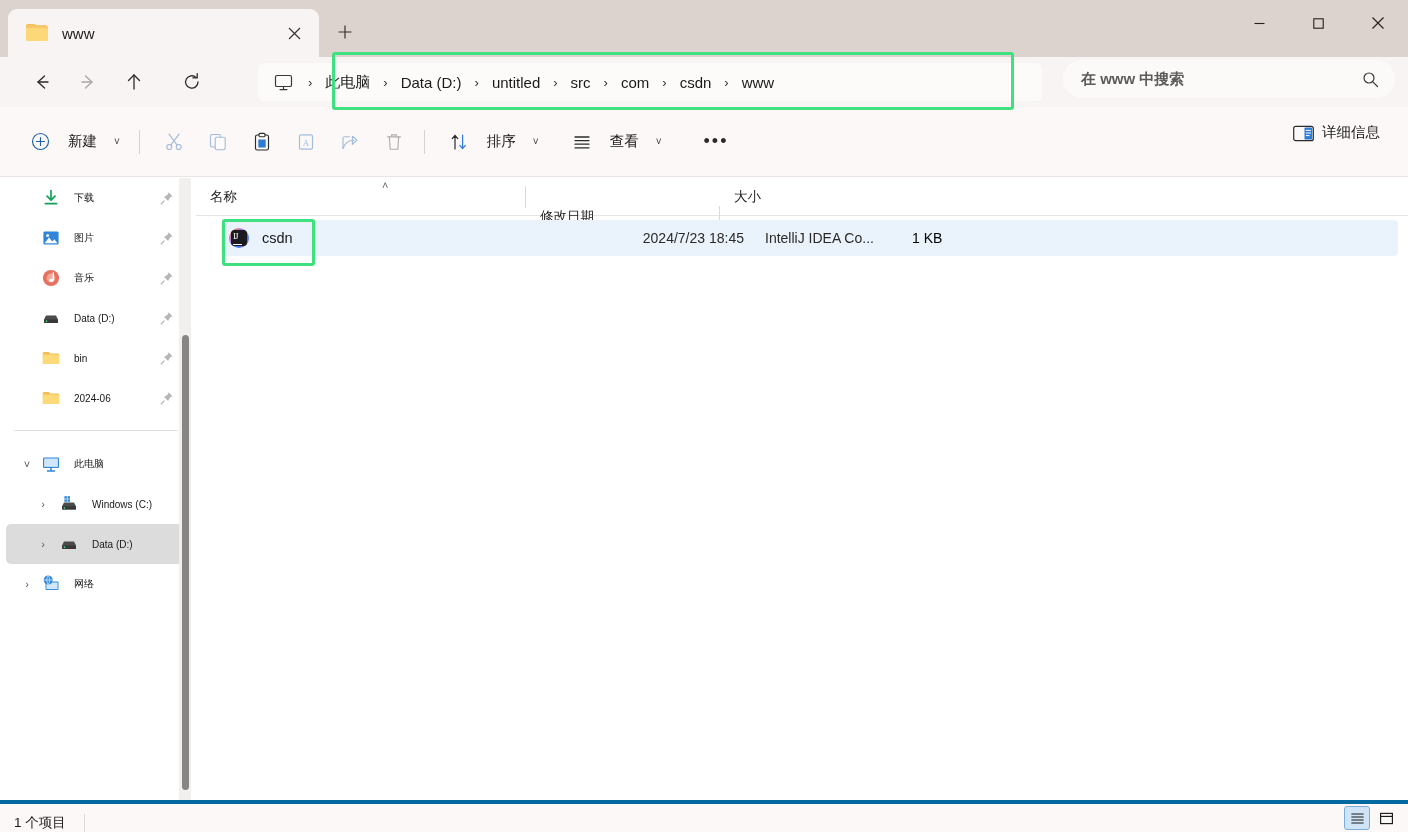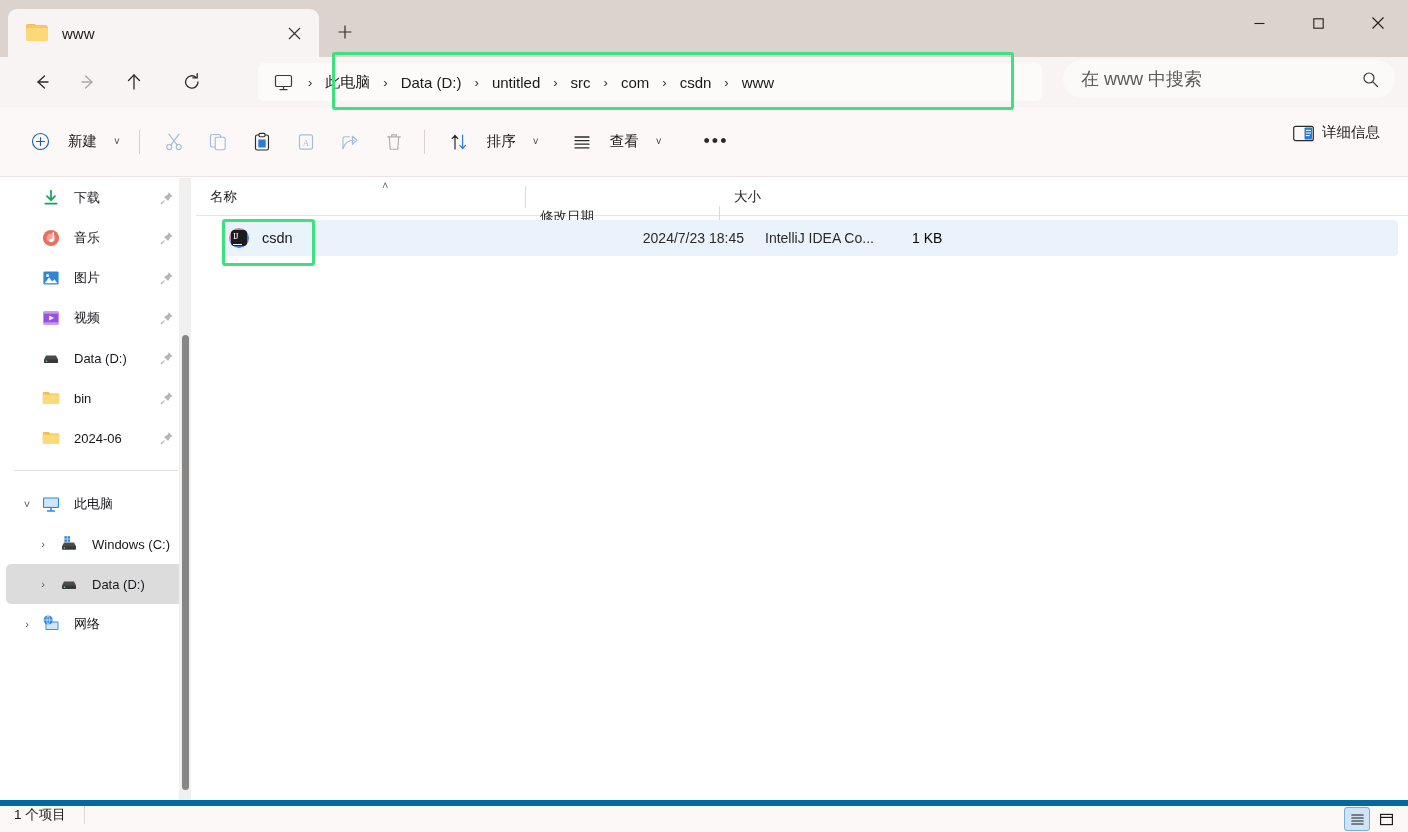--- a/index.html
+++ b/index.html
@@ -113,21 +113,21 @@
   .crumbs { display: flex; align-items: center; }
 
   .searchbox {
     position: absolute; left: 1063px; top: 60px;
     width: 332px; height: 38px;
     background: #fcfaf9;
     border-radius: 19px;
     display: flex; align-items: center;
     padding: 0 14px 0 18px;
   }
-  .search-ph { flex: 1; font-size: 18px; color: #5d5a58; white-space: nowrap; }
+  .search-ph { flex: 1; font-size: 15px; color: #5d5a58; white-space: nowrap; font-weight: bold; }
   .search-icon-wrap { width: 22px; height: 22px; display: flex; align-items: center; justify-content: center; }
 
   
   .toolbar {
     position: absolute; left: 0; top: 107px;
     width: 1408px; height: 70px;
     background: #fbf8f7;
     display: flex; align-items: center;
     border-bottom: 1px solid #eae4e2;
   }
@@ -158,21 +158,21 @@
   }
   .nav-item {
     position: relative;
     height: 40px; margin: 0 6px;
     display: flex; align-items: center;
     border-radius: 5px;
     padding-left: 34px;
   }
   .nav-item.selected { background: #dcdcdc; }
   .nav-ico { width: 22px; height: 22px; display: flex; align-items: center; justify-content: center; flex: 0 0 auto; }
-  .nav-lbl { font-size: 13px; color: #17161a; margin-left: 12px; white-space: nowrap; }
+  .nav-lbl { font-size: 10px; color: #17161a; margin-left: 12px; white-space: nowrap; }
   .pin {
     position: absolute; right: 16px; top: 50%; transform: translateY(-50%);
     width: 14px; height: 14px; opacity: 0.72;
   }
   .nav-chev {
     position: absolute; left: 12px; top: 50%; transform: translateY(-50%);
     width: 18px; height: 18px; display: flex; align-items: center; justify-content: center;
     color: #5a5856; font-size: 11px;
   }
   .nav-divider { height: 1px; background: #e4e1df; margin: 12px 18px 13px 14px; }
@@ -245,22 +245,22 @@
   }
   .ij-icon .bar {
     position: absolute; left: 4px; bottom: 3px; width: 9px; height: 1.5px; background: #ffffff;
   }
 
   
   .statusbar {
     position: absolute; left: 0; bottom: 0;
     width: 1408px; height: 32px;
     background: #fbf8f7;
-    border-top: 6px solid #0369a1;
-    display: flex; align-items: flex-start;
+    border-top: 4px solid #0369a1;
+    display: flex; align-items: flex-end;
   }
   .status-text { font-size: 13.5px; color: #1c1a19; margin-left: 14px; white-space: nowrap; }
   .status-sep { width: 1px; height: 18px; background: #ddd8d6; margin-left: 18px; }
   .view-toggles {
     position: absolute; right: 9px; top: 50%; transform: translateY(-50%);
     display: flex; align-items: center; gap: 3px;
   }
   .vt {
     width: 26px; height: 24px; border-radius: 3px;
     display: flex; align-items: center; justify-content: center;
@@ -523,69 +523,52 @@
           <path d="M8.6 1.3 L12.7 5.4 L10.4 6.1 L8.1 9.9 L4.1 5.9 L7.9 3.6 Z" fill="#9a9a9a"></path>
           <path d="M4.1 9.9 L1.3 12.7" stroke="#9a9a9a" stroke-width="1.3" stroke-linecap="round"></path>
         </svg>
       </span>
     </div>
 
 
     <div class="nav-item">
       <span class="nav-ico">
         <svg width="20" height="20" viewBox="0 0 20 20">
+          <rect x="2.4" y="3.4" width="15.2" height="13.2" rx="1.4" fill="#2f86d9"></rect>
+          <circle cx="6.6" cy="7.6" r="1.5" fill="#ffffff"></circle>
+          <path d="M3.6 15.2 L8 9.6 L11.3 13.6 L13.4 11.2 L16.4 15.2 Z" fill="#ffffff"></path>
+        </svg>
+      </span>
+      <span class="nav-lbl">图片</span>
+      <span class="pin">
+        <svg width="14" height="14" viewBox="0 0 14 14">
+          <path d="M8.6 1.3 L12.7 5.4 L10.4 6.1 L8.1 9.9 L4.1 5.9 L7.9 3.6 Z" fill="#9a9a9a"></path>
+          <path d="M4.1 9.9 L1.3 12.7" stroke="#9a9a9a" stroke-width="1.3" stroke-linecap="round"></path>
+        </svg>
+      </span>
+    </div>
+
+    <div class="nav-item">
+      <span class="nav-ico">
+        <svg width="20" height="20" viewBox="0 0 20 20">
           <circle cx="10" cy="10" r="8.1" fill="#e8705f"></circle>
           <circle cx="10" cy="10" r="4.4" fill="#f2a79a"></circle>
           <path d="M12.3 4.8 V12 " stroke="#ffffff" stroke-width="1.4" stroke-linecap="round"></path>
           <ellipse cx="10.3" cy="12.4" rx="2.2" ry="1.7" fill="#ffffff"></ellipse>
         </svg>
       </span>
       <span class="nav-lbl">音乐</span>
       <span class="pin">
         <svg width="14" height="14" viewBox="0 0 14 14">
           <path d="M8.6 1.3 L12.7 5.4 L10.4 6.1 L8.1 9.9 L4.1 5.9 L7.9 3.6 Z" fill="#9a9a9a"></path>
           <path d="M4.1 9.9 L1.3 12.7" stroke="#9a9a9a" stroke-width="1.3" stroke-linecap="round"></path>
         </svg>
       </span>
     </div>
 
-    <div class="nav-item">
-      <span class="nav-ico">
-        <svg width="20" height="20" viewBox="0 0 20 20">
-          <rect x="2.4" y="3.4" width="15.2" height="13.2" rx="1.4" fill="#2f86d9"></rect>
-          <circle cx="6.6" cy="7.6" r="1.5" fill="#ffffff"></circle>
-          <path d="M3.6 15.2 L8 9.6 L11.3 13.6 L13.4 11.2 L16.4 15.2 Z" fill="#ffffff"></path>
-        </svg>
-      </span>
-      <span class="nav-lbl">图片</span>
-      <span class="pin">
-        <svg width="14" height="14" viewBox="0 0 14 14">
-          <path d="M8.6 1.3 L12.7 5.4 L10.4 6.1 L8.1 9.9 L4.1 5.9 L7.9 3.6 Z" fill="#9a9a9a"></path>
-          <path d="M4.1 9.9 L1.3 12.7" stroke="#9a9a9a" stroke-width="1.3" stroke-linecap="round"></path>
-        </svg>
-      </span>
-    </div>
-
-    <div class="nav-item">
-      <span class="nav-ico">
-        <svg width="20" height="20" viewBox="0 0 20 20">
-          <rect x="2.4" y="3.4" width="15.2" height="13.2" rx="1.4" fill="#9b4fe0"></rect>
-          <rect x="2.4" y="3.4" width="15.2" height="2.3" fill="#c59bf0"></rect>
-          <rect x="2.4" y="14.3" width="15.2" height="2.3" fill="#c59bf0"></rect>
-          <path d="M8.2 7.6 L13 10 L8.2 12.4 Z" fill="#ffffff"></path>
-        </svg>
-      </span>
-      <span class="nav-lbl">视频</span>
-      <span class="pin">
-        <svg width="14" height="14" viewBox="0 0 14 14">
-          <path d="M8.6 1.3 L12.7 5.4 L10.4 6.1 L8.1 9.9 L4.1 5.9 L7.9 3.6 Z" fill="#9a9a9a"></path>
-          <path d="M4.1 9.9 L1.3 12.7" stroke="#9a9a9a" stroke-width="1.3" stroke-linecap="round"></path>
-        </svg>
-      </span>
-    </div>
 
     <div class="nav-item">
       <span class="nav-ico">
         <svg width="20" height="20" viewBox="0 0 20 20">
           <path d="M3 11.4 L5 7.6 H15 L17 11.4 V14 A1 1 0 0 1 16 15 H4 A1 1 0 0 1 3 14 Z" fill="#4b4b4b"></path>
           <rect x="3" y="11.4" width="14" height="3.6" rx="1" fill="#383838"></rect>
           <circle cx="5.5" cy="13.2" r="0.85" fill="#44d07a"></circle>
         </svg>
       </span>
       <span class="nav-lbl">Data (D:)</span>

